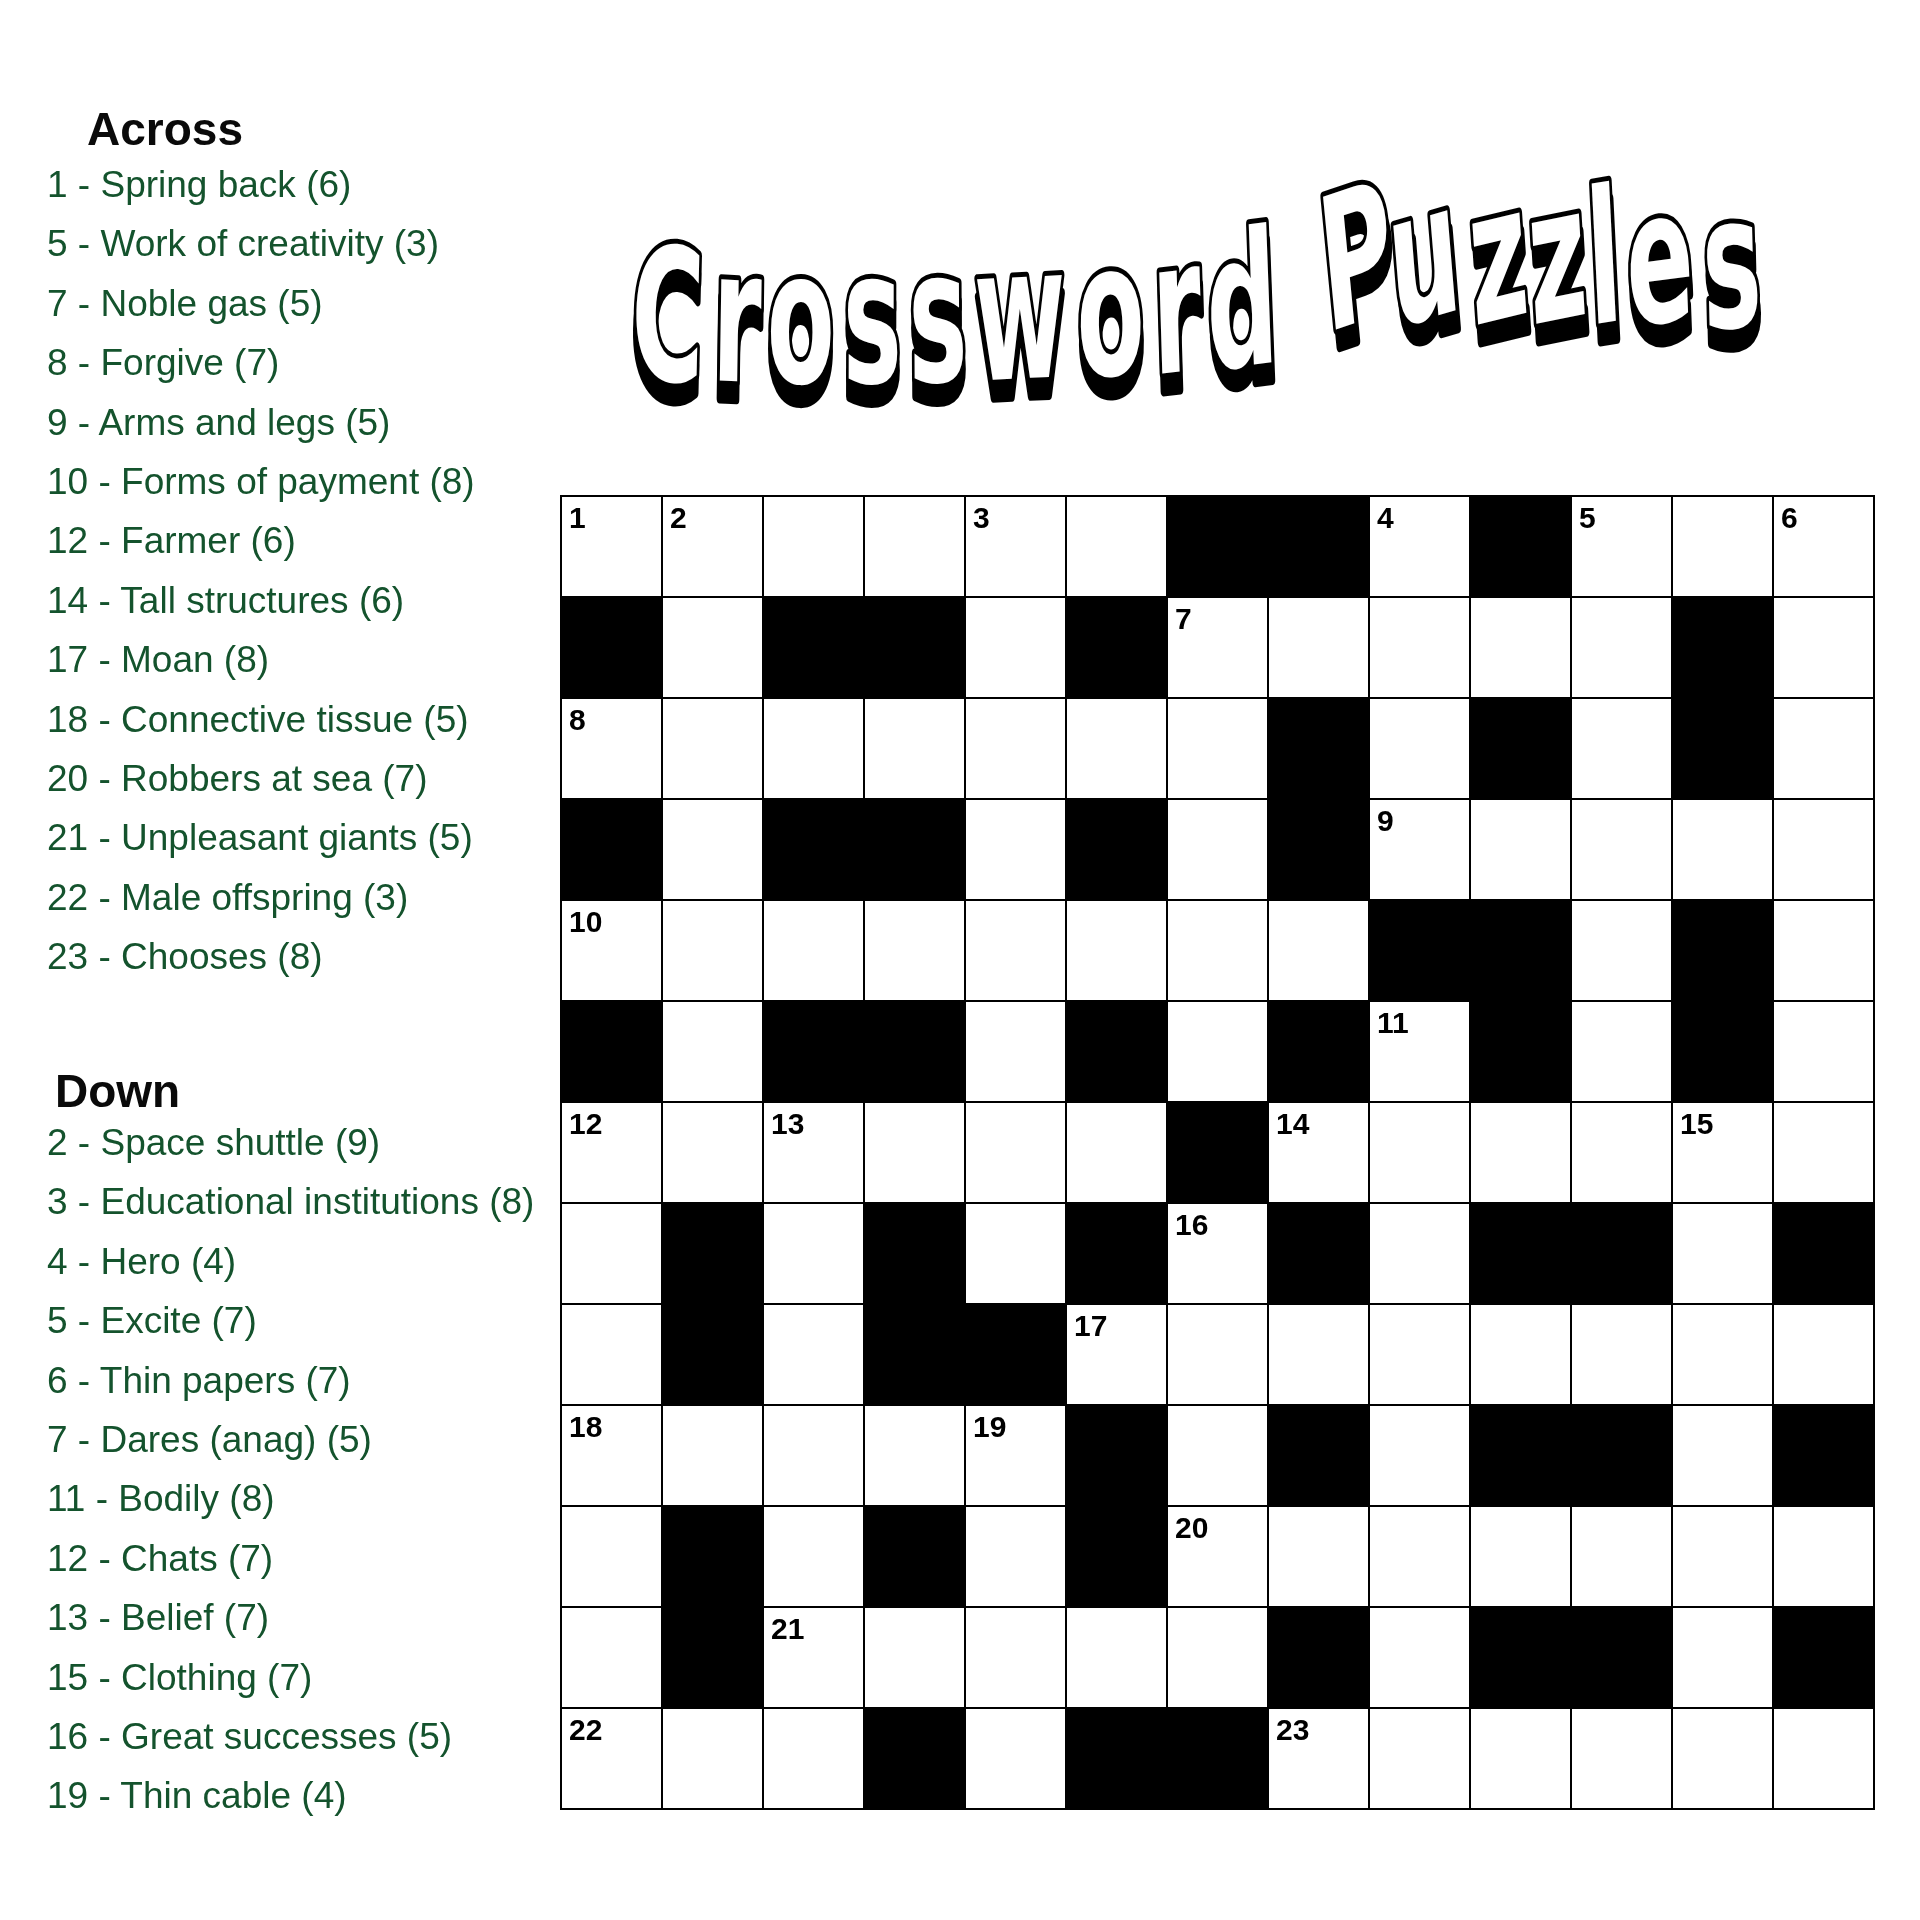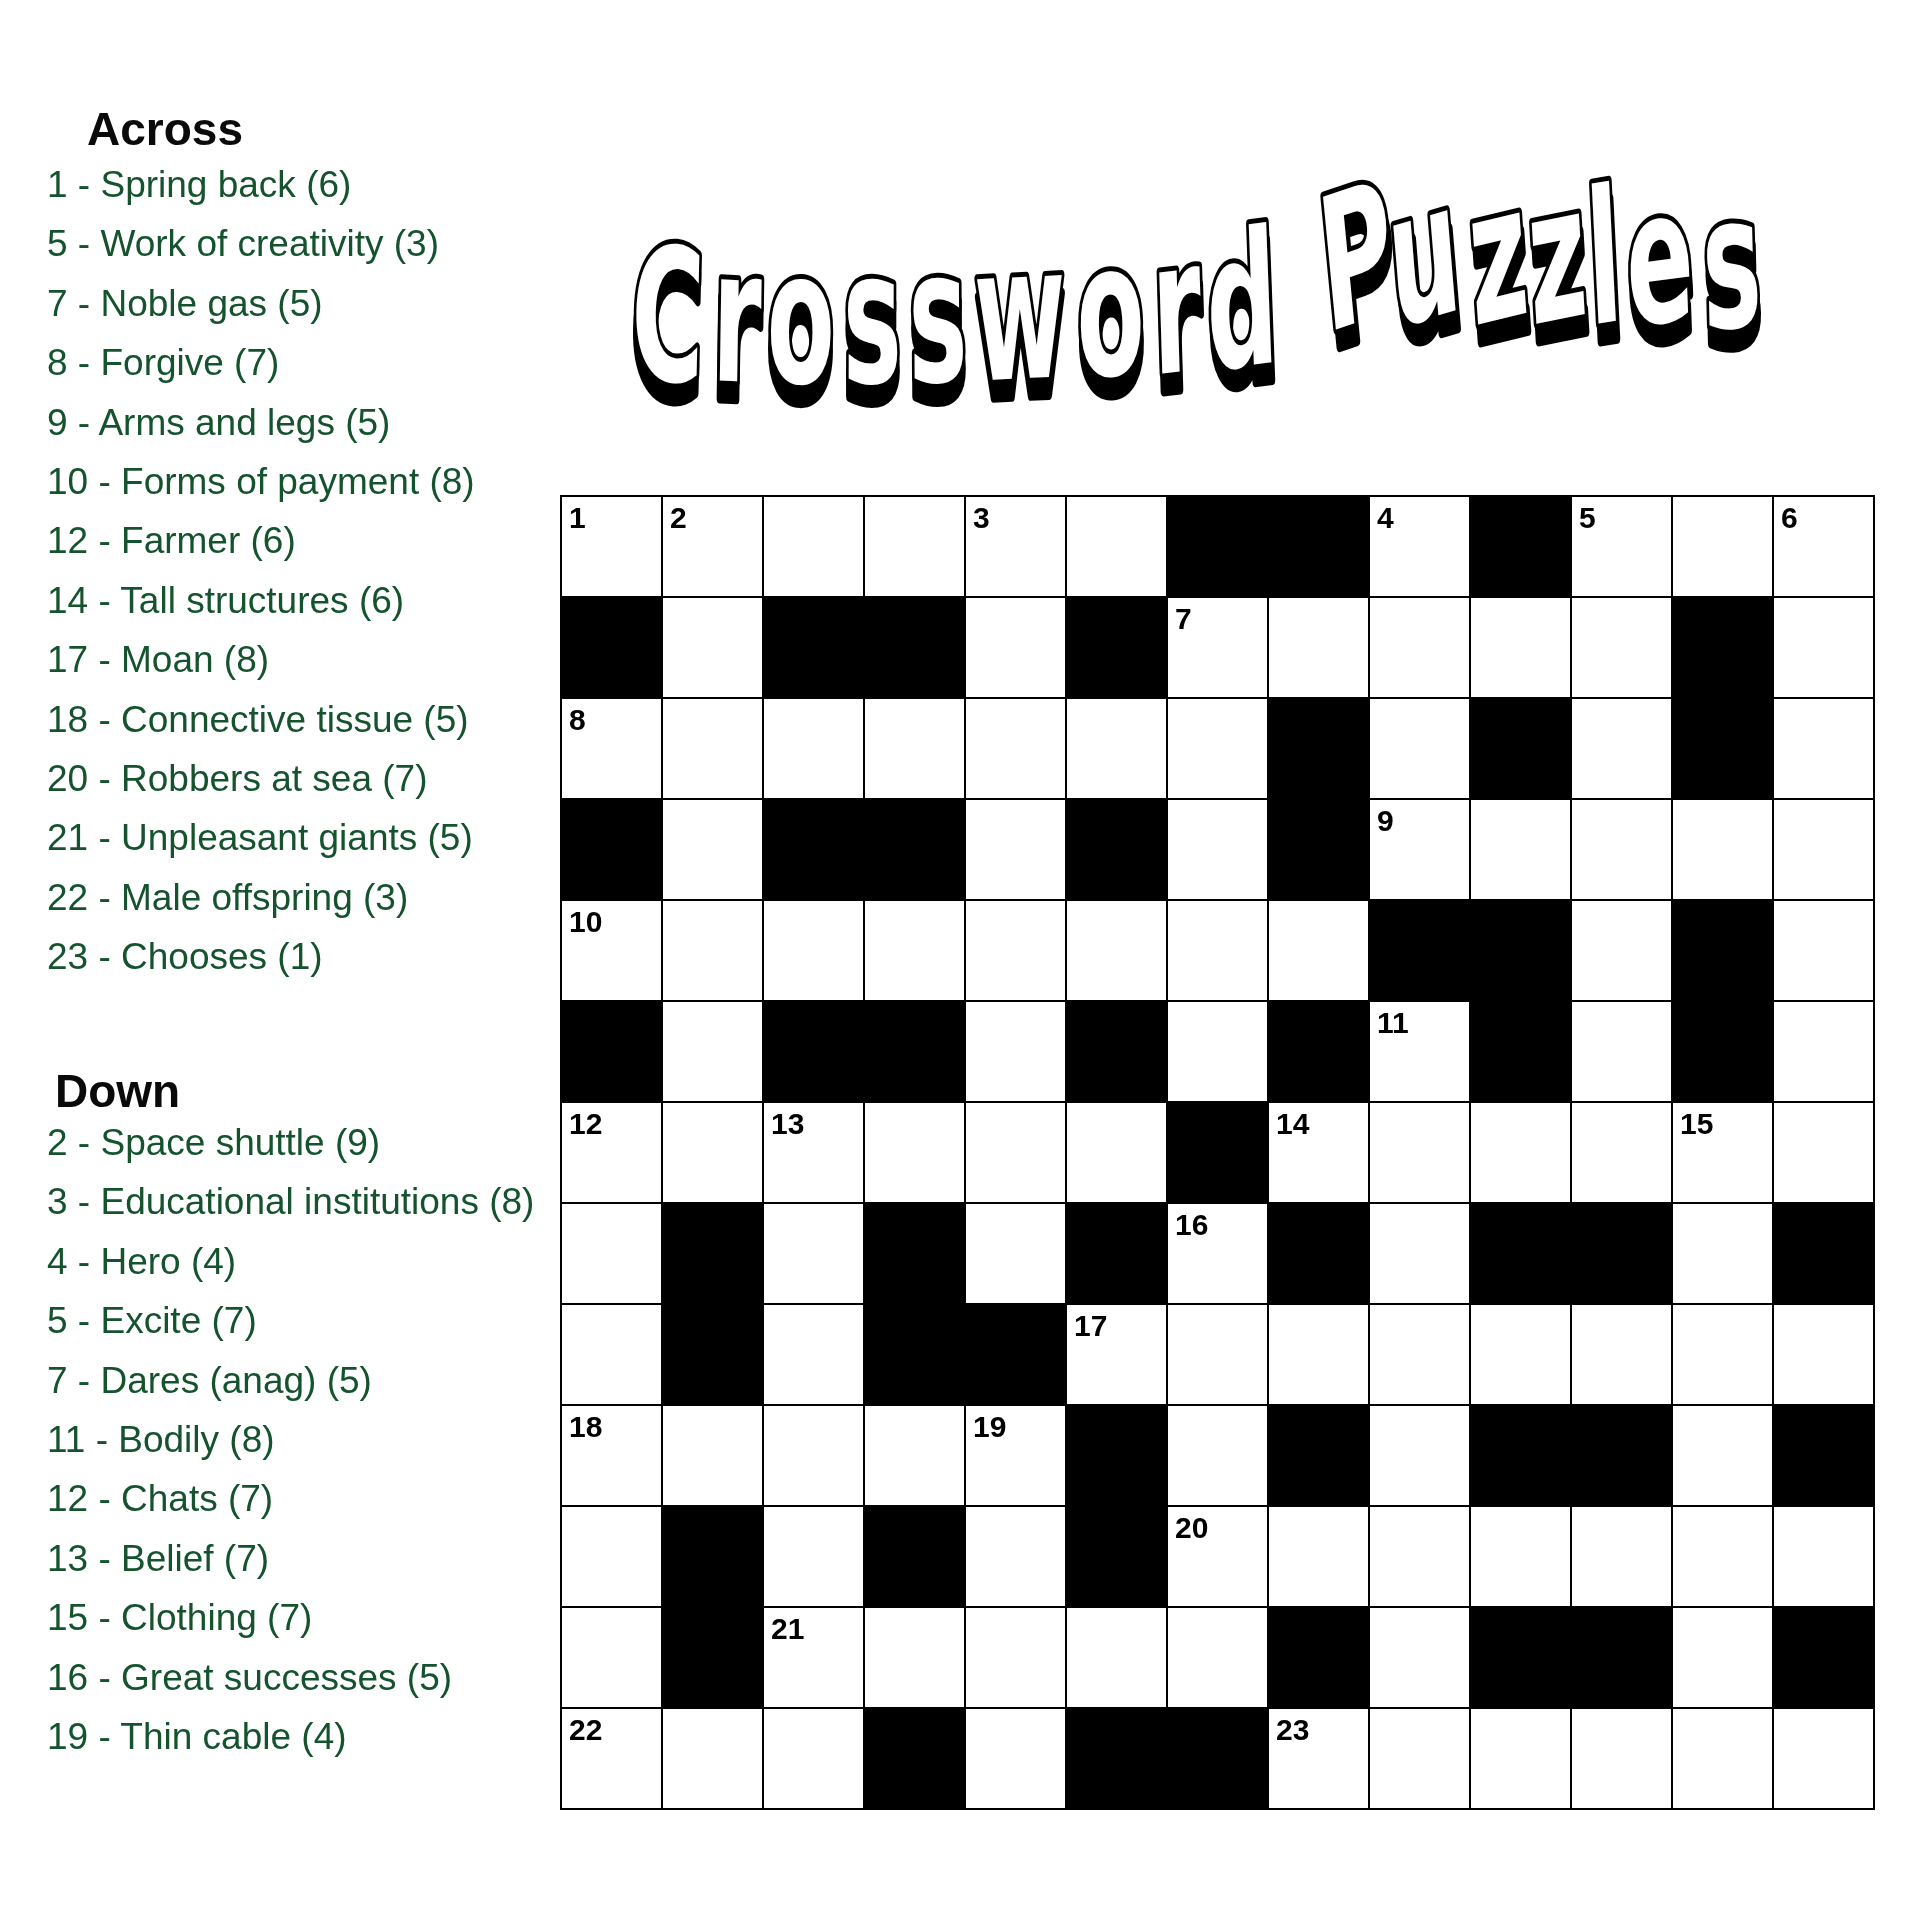--- a/index.html
+++ b/index.html
@@ -99,30 +99,31 @@
       <li>8 - Forgive (7)</li>
       <li>9 - Arms and legs (5)</li>
       <li>10 - Forms of payment (8)</li>
       <li>12 - Farmer (6)</li>
       <li>14 - Tall structures (6)</li>
       <li>17 - Moan (8)</li>
       <li>18 - Connective tissue (5)</li>
       <li>20 - Robbers at sea (7)</li>
       <li>21 - Unpleasant giants (5)</li>
       <li>22 - Male offspring (3)</li>
-      <li>23 - Chooses (1)</li>
+      <li>23 - Chooses (8)</li>
     </ol>
 
   <h2 id="down-heading" class="clue-heading">Down</h2>
 
   <ol id="down-list" class="clue-list">
       <li>2 - Space shuttle (9)</li>
       <li>3 - Educational institutions (8)</li>
       <li>4 - Hero (4)</li>
       <li>5 - Excite (7)</li>
+      <li>6 - Thin papers (7)</li>
       <li>7 - Dares (anag) (5)</li>
       <li>11 - Bodily (8)</li>
       <li>12 - Chats (7)</li>
       <li>13 - Belief (7)</li>
       <li>15 - Clothing (7)</li>
       <li>16 - Great successes (5)</li>
       <li>19 - Thin cable (4)</li>
     </ol>
 
   <div id="title-box">

